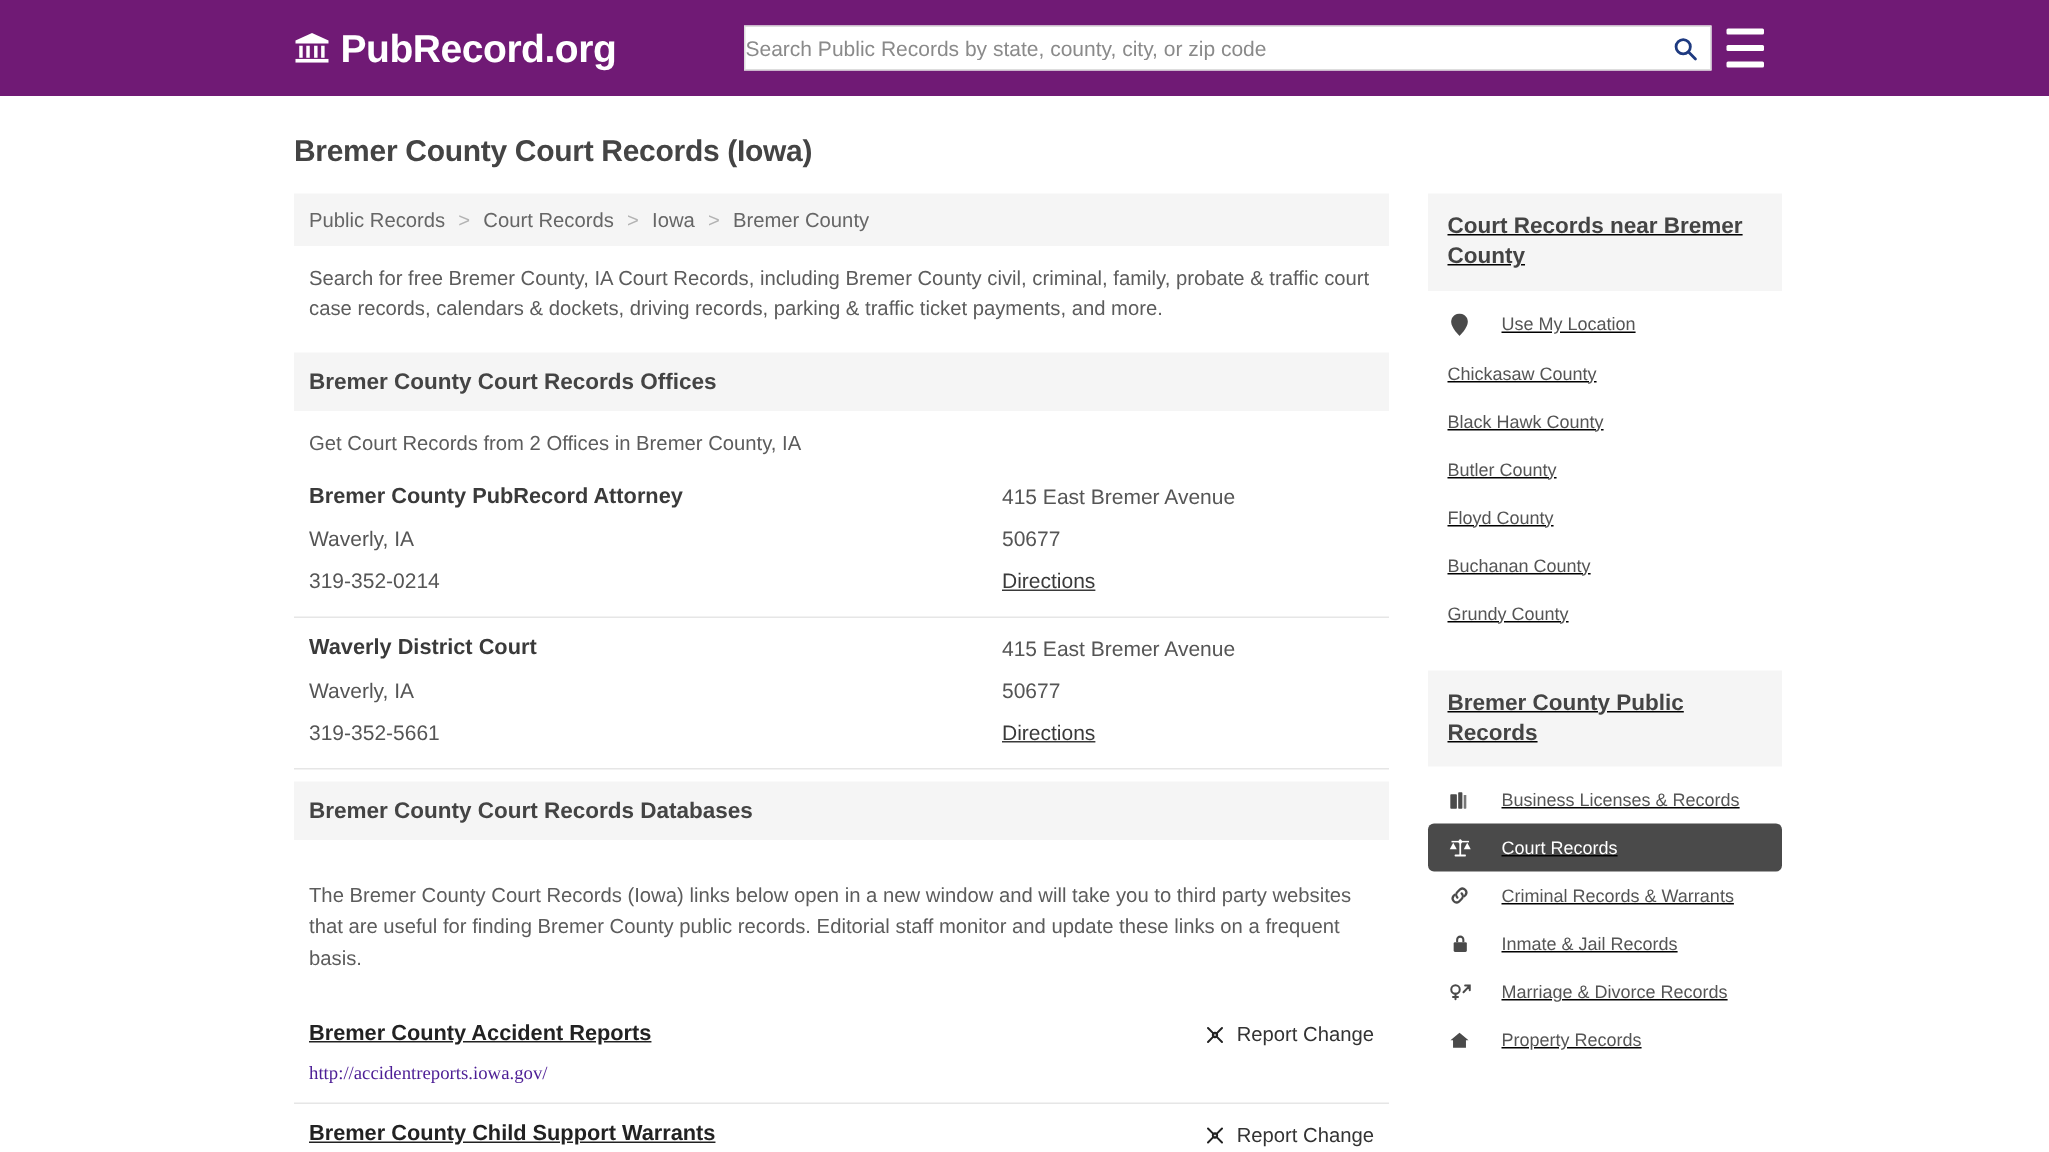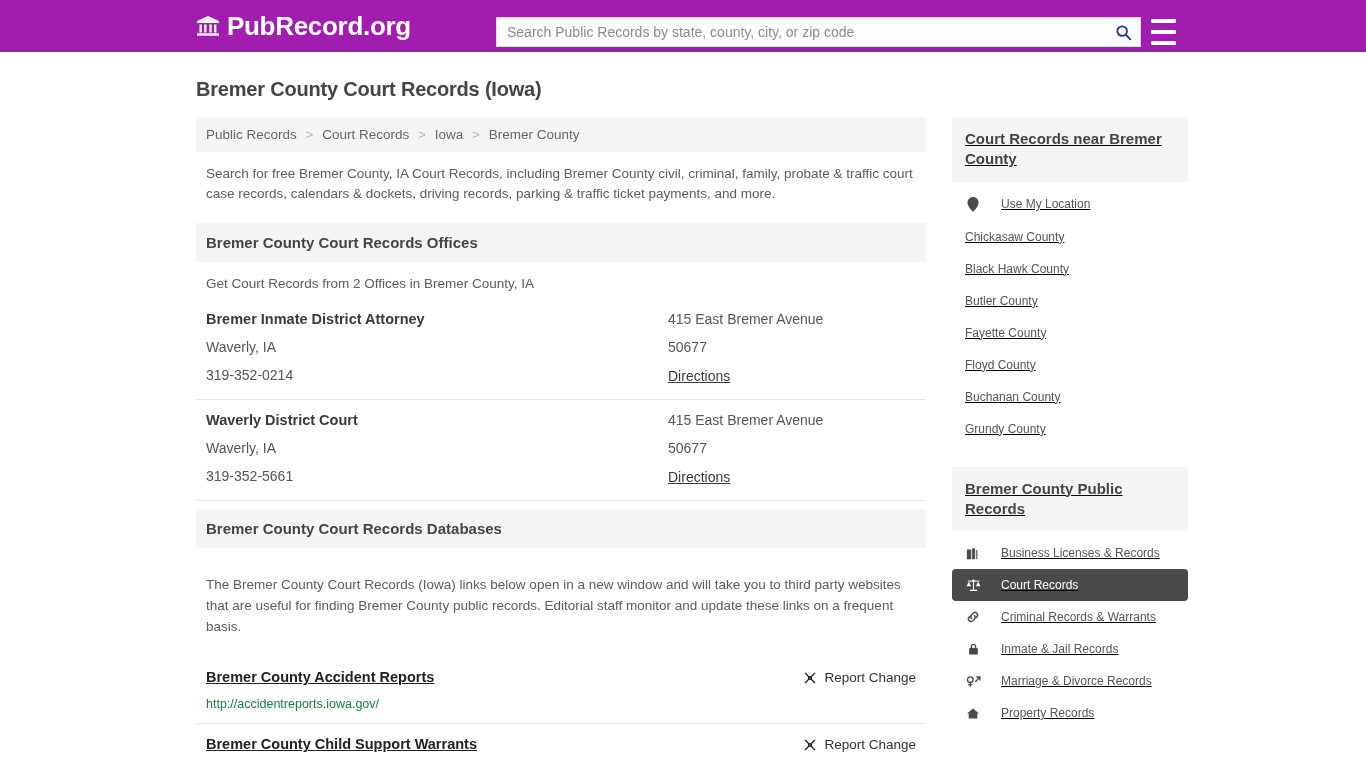--- a/index.html
+++ b/index.html
@@ -8,22 +8,22 @@
     margin: 0; padding: 0;
     width: 1366px; height: 768px;
     overflow: hidden;
     background: #ffffff;
     font-family: "Liberation Sans", sans-serif;
     -webkit-font-smoothing: antialiased;
   }
 
   
   .site-header {
-    height: 52px;
-    background: #a21caf;
+    height: 64px;
+    background: #701a75;
     display: flex;
     align-items: center;
     position: relative;
   }
   .logo {
     display: flex;
     align-items: center;
     gap: 7px;
     margin-left: 196px;
     text-decoration: none;
@@ -46,21 +46,21 @@
     background: #ffffff;
     display: flex;
     align-items: center;
     border: 1px solid #dddddd;
   }
   .search-input {
     flex: 1;
     border: 0;
     outline: 0;
     height: 100%;
-    padding: 0 10px;
+    padding: 0 0;
     font-family: "Liberation Sans", sans-serif;
     font-size: 14px;
     color: #444;
     background: transparent;
   }
   .search-input::placeholder { color: #8a8a8a; }
   .search-btn {
     width: 34px; height: 100%;
     border: 0; background: transparent;
     display: flex; align-items: center; justify-content: center;
@@ -156,21 +156,21 @@
     display: flex; align-items: flex-start;
     justify-content: space-between;
     padding: 12px 10px 11px 10px;
     border-bottom: 1px solid #e6e6e6;
   }
   .db-title {
     font-size: 14.5px; font-weight: bold; color: #222222;
     text-decoration: underline; cursor: pointer;
     display: block; margin-bottom: 9px;
   }
-  .db-url { font-size: 12.5px; color: #15803d; cursor: pointer; }
+  .db-url { font-size: 12.5px; color: #4c1d95; cursor: pointer; font-family: Liberation Serif, serif; }
   .report-change {
     display: flex; align-items: center; gap: 7px;
     font-size: 13.5px; color: #333333; cursor: pointer;
     white-space: nowrap; padding-top: 1px;
   }
 
   
   .side-head {
     background: #f5f5f5;
     padding: 12px 13px;
@@ -245,21 +245,21 @@
         <a>Bremer County</a>
       </div>
 
       <p class="intro">Search for free Bremer County, IA Court Records, including Bremer County civil, criminal, family, probate &amp; traffic court case records, calendars &amp; dockets, driving records, parking &amp; traffic ticket payments, and more.</p>
 
       <div class="section-head">Bremer County Court Records Offices</div>
       <div class="section-sub">Get Court Records from 2 Offices in Bremer County, IA</div>
 
       <div class="office">
         <div class="office-left">
-          <div class="office-name">Bremer Inmate District Attorney</div>
+          <div class="office-name">Bremer County PubRecord Attorney</div>
           <div class="office-line">Waverly, IA</div>
           <div class="office-line">319-352-0214</div>
         </div>
         <div class="office-right">
           <div class="office-line">415 East Bremer Avenue</div>
           <div class="office-line">50677</div>
           <a class="directions">Directions</a>
         </div>
       </div>
 
@@ -330,23 +330,20 @@
         </div>
 
         <div class="side-item">
           <span>Chickasaw County</span>
         </div>
         <div class="side-item">
           <span>Black Hawk County</span>
         </div>
         <div class="side-item">
           <span>Butler County</span>
-        </div>
-        <div class="side-item">
-          <span>Fayette County</span>
         </div>
         <div class="side-item">
           <span>Floyd County</span>
         </div>
         <div class="side-item">
           <span>Buchanan County</span>
         </div>
         <div class="side-item">
           <span>Grundy County</span>
         </div>

